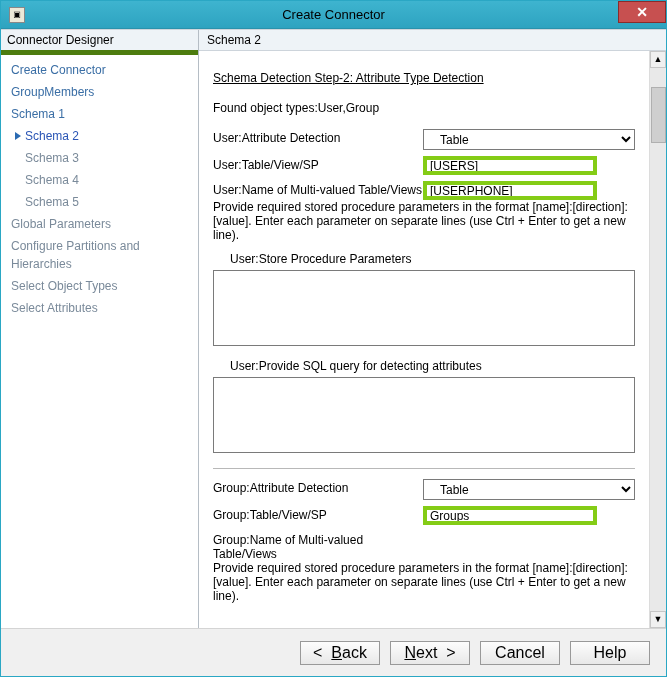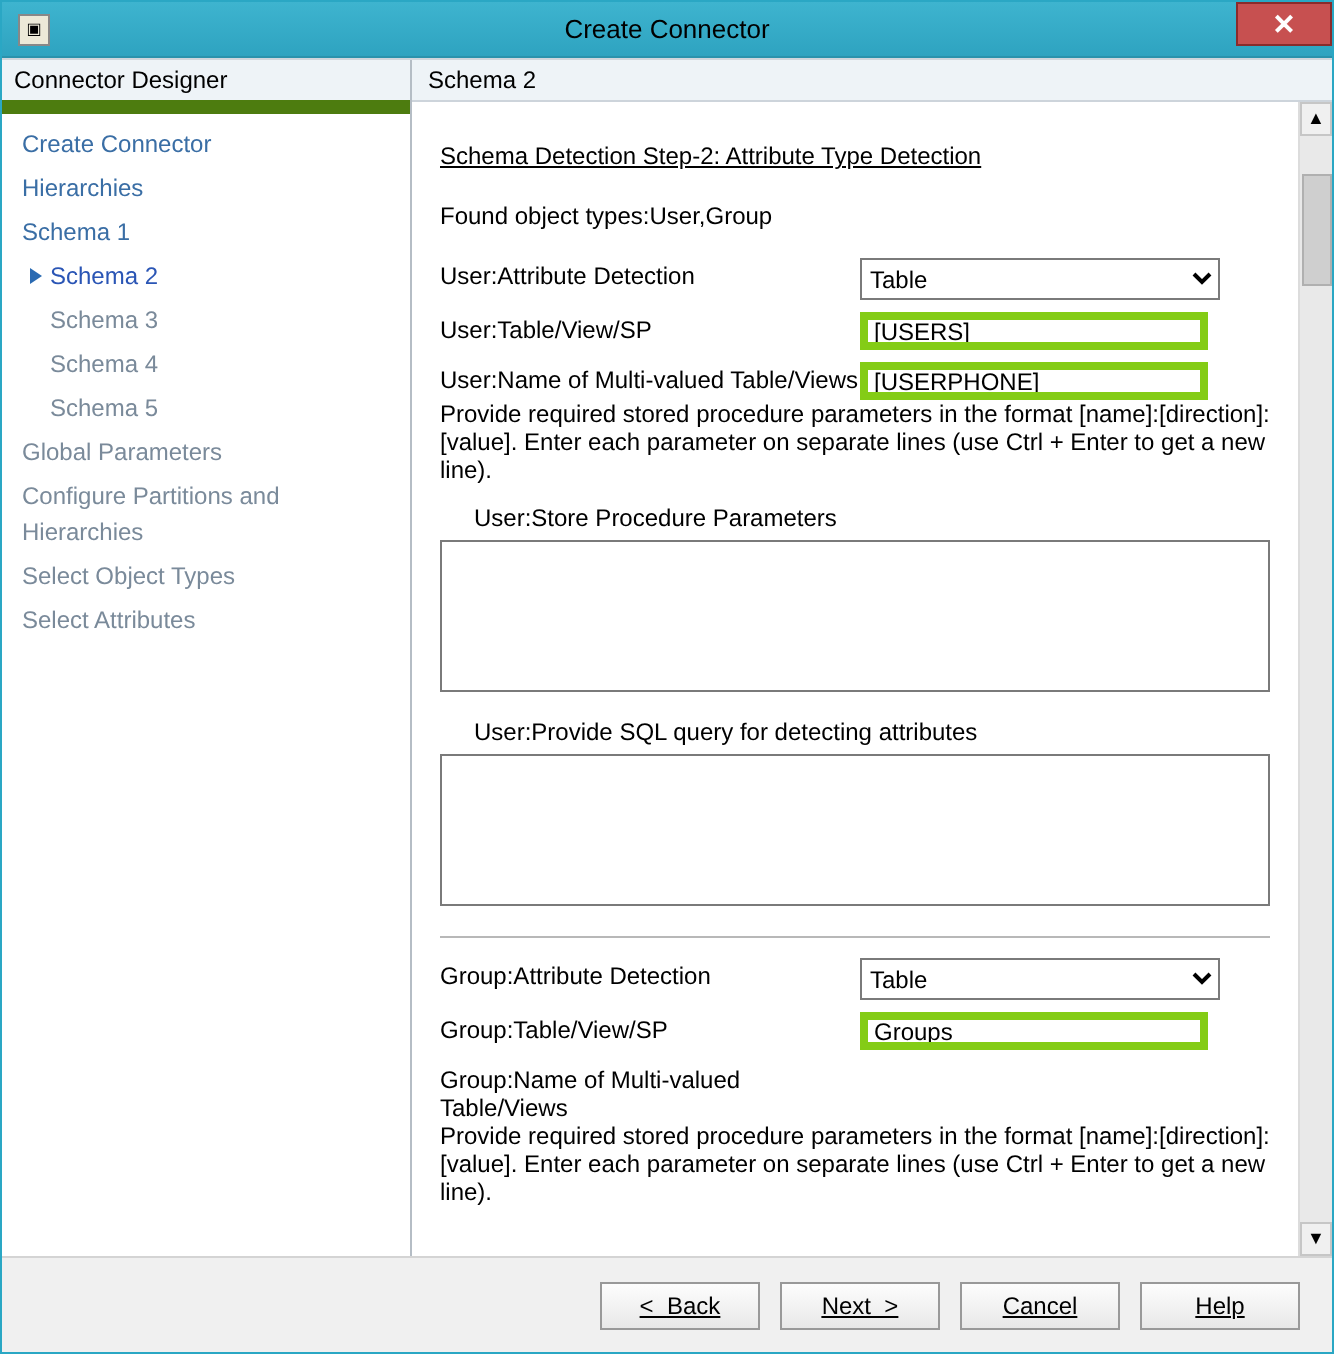--- a/index.html
+++ b/index.html
@@ -72,21 +72,21 @@
     overflow: hidden;
   }
   .sidebar {
     width: 205px;
     background: #fff;
     border-right: 1px solid #b5bdc5;
     padding-top: 0;
   }
   .sidebar-header {
     background: #eef3f7;
-    border-bottom: 7px solid #4d7c0f;
+    border-bottom: 5px solid #4d7c0f;
     padding: 3px 6px;
     font-size: 12px;
   }
   .nav-list {
     padding: 4px 0 4px 0;
   }
   .nav-item {
     display: flex;
     align-items: center;
     padding: 2px 6px 2px 14px;
@@ -174,25 +174,26 @@
   }
   .row .lbl {
     width: 210px;
     padding-top: 2px;
     font-size: 12px;
   }
   .row .ctrl {
     flex: 1;
   }
   select.combo {
-    width: 180px;
+    width: 212px;
     height: 21px;
     font-size: 12px;
     border: 1px solid #7a7a7a;
     background: #fff;
+    padding-left: 12px;
   }
   input.tbox {
     width: 174px;
     height: 19px;
     font-size: 12px;
     border: 4px solid #84cc16;
     padding: 0 3px;
   }
   .hint {
     font-size: 12px;
@@ -223,26 +224,25 @@
     border-top: 1px solid #d4d4d4;
     display: flex;
     align-items: center;
     justify-content: flex-end;
     padding-right: 16px;
     gap: 10px;
   }
   button.dlgbtn {
     min-width: 80px;
     height: 24px;
-    font-size: 12px;
+    font-size: 16px;
     border: 1px solid #999;
     background: linear-gradient(#fdfdfd,#e8e8e8);
     cursor: pointer;
     padding: 0 10px;
-    text-decoration: underline;
   }
   .underline { text-decoration: underline; }
 </style>
 </head>
 <body>
 
 <div class="window">
   <div class="titlebar">
     <span class="title-icon">▣</span>
     <span class="title-text">Create Connector</span>
@@ -254,21 +254,21 @@
 
       <div class="sidebar">
         <div class="sidebar-header">Connector Designer</div>
         <div class="nav-list" id="nav-list">
             <div class="nav-item">
               <span class="arrow"></span>
               <span>Create Connector</span>
             </div>
             <div class="nav-item">
               <span class="arrow"></span>
-              <span>Hierarchies</span>
+              <span>GroupMembers</span>
             </div>
             <div class="nav-item">
               <span class="arrow"></span>
               <span>Schema 1</span>
             </div>
             <div class="nav-item indent active">
               <span class="arrow"></span>
               <span>Schema 2</span>
             </div>
             <div class="nav-item indent greyed">

